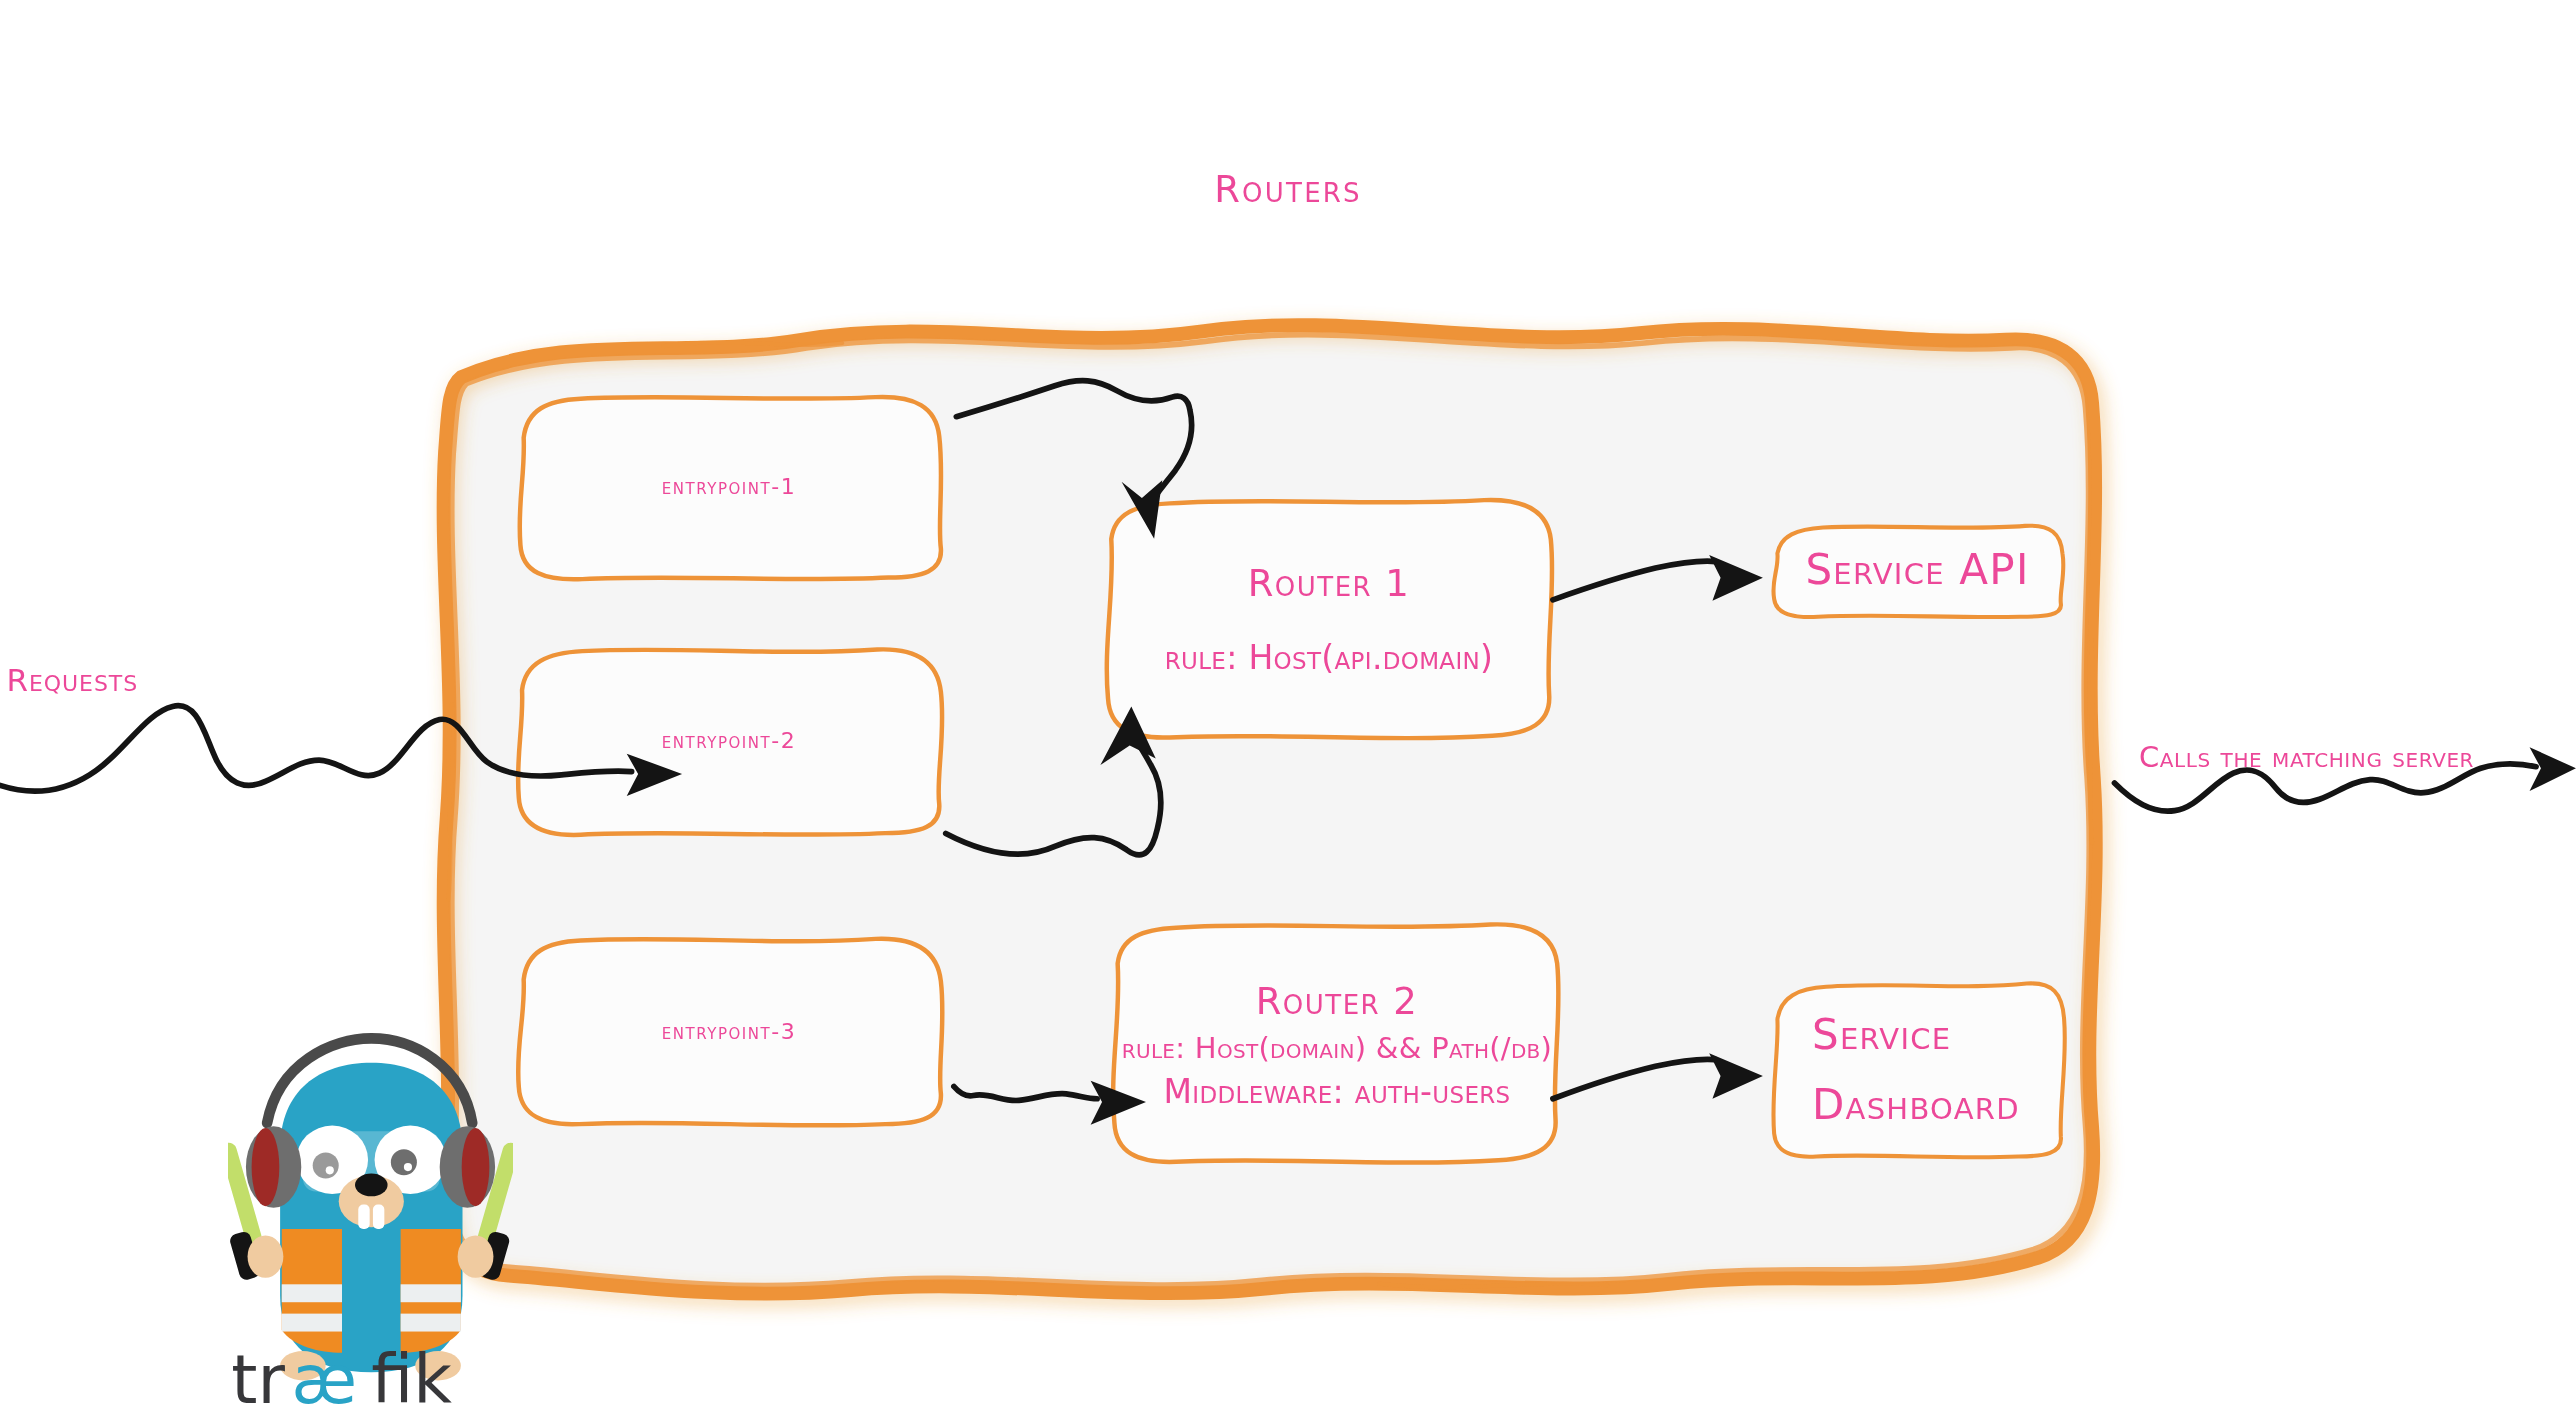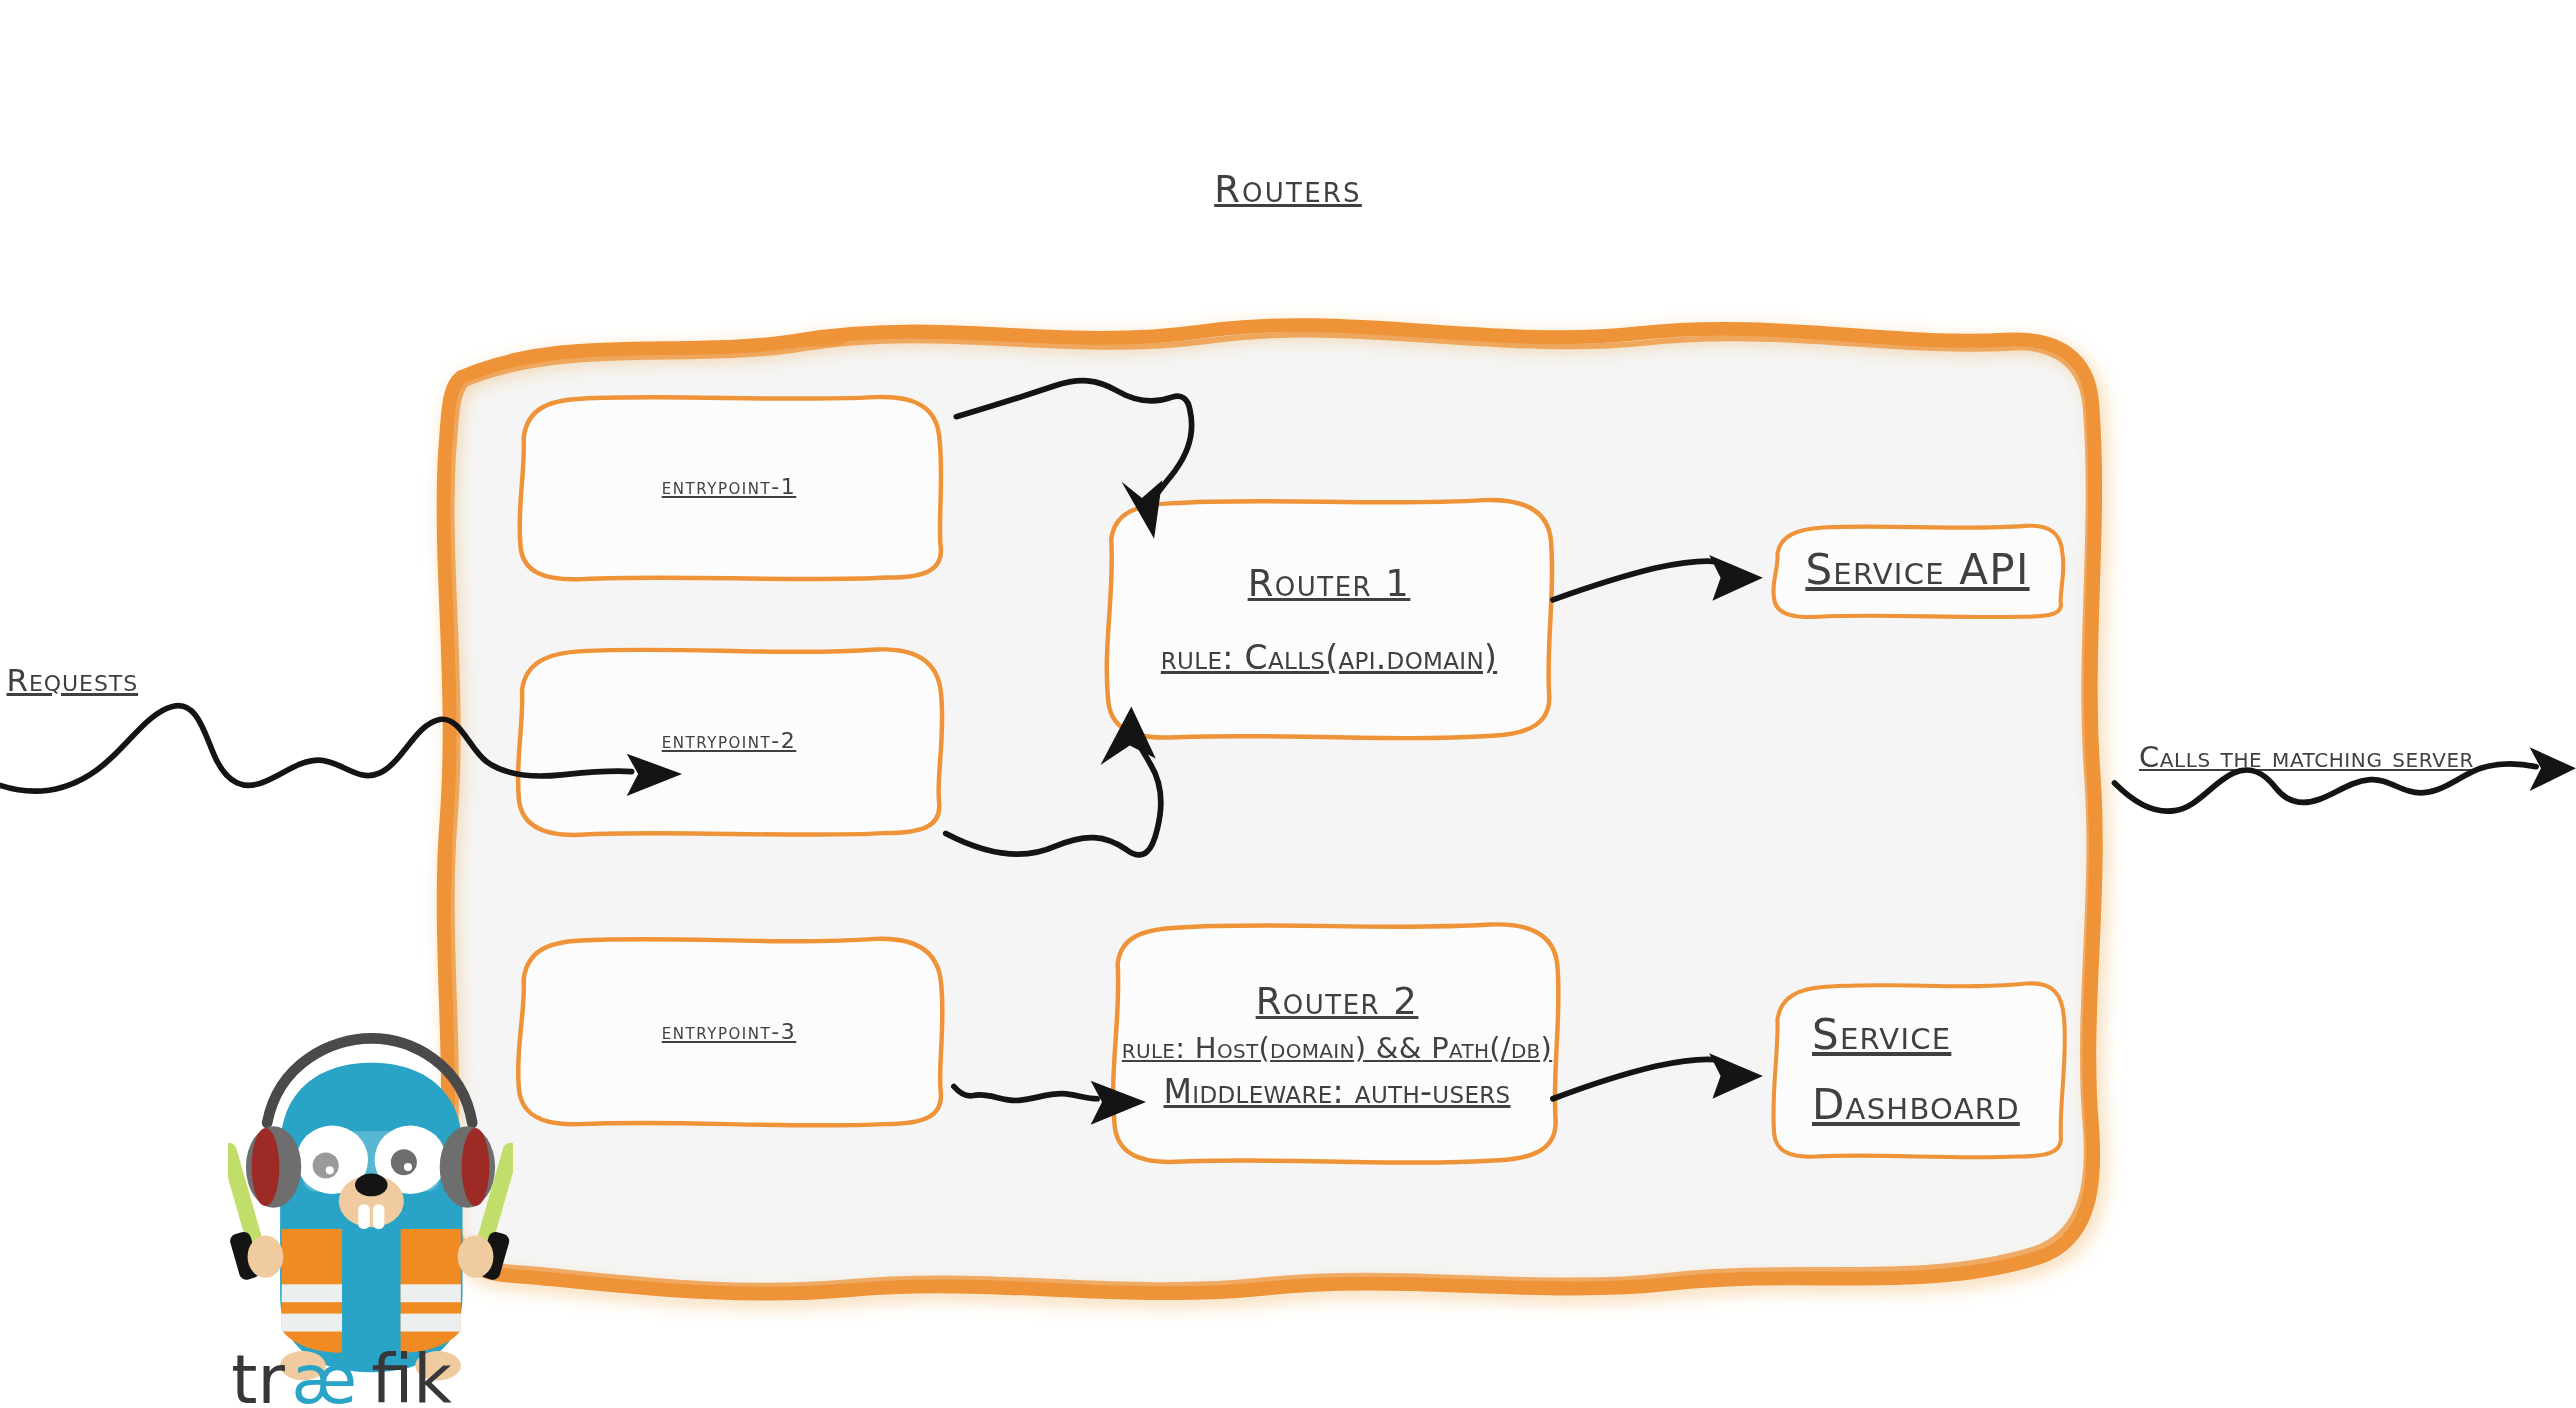--- a/index.html
+++ b/index.html
@@ -13,25 +13,24 @@
     position: relative;
     overflow: hidden;
     font-family: "DejaVu Sans", sans-serif;
   }
 
   
   .hand {
     font-family: "DejaVu Sans", sans-serif;
     font-variant: small-caps;
     font-weight: 400;
-    color: #404040;
+    color: #ec4899;
     letter-spacing: 0.02em;
     white-space: nowrap;
     line-height: 1.15;
-    text-decoration: underline;
   }
 
   
   #diagram-title {
     position: absolute;
     left: 0;
     top: 169px;
     width: 2576px;
     text-align: center;
     font-size: 37px;
@@ -211,21 +210,21 @@
 
 <div class="node" id="router-1">
   <svg viewBox="0 0 575 315" preserveAspectRatio="none">
     <path d="M 20,58 C 24,26 50,16 92,14 C 214,6 352,18 478,10
              C 528,8 556,24 560,58 C 566,118 554,186 558,250
              C 560,284 534,298 488,300 C 360,308 218,296 92,302
              C 44,304 18,290 16,254 C 10,188 24,124 20,58 Z" fill="#fcfcfc" stroke="#ee9338" stroke-width="5.5" stroke-linecap="round" stroke-linejoin="round"></path>
   </svg>
   <div class="node-text" style="position:relative;z-index:2;">
     <div class="hand router-title">Router 1</div>
-    <div class="hand router-rule">rule: Calls(api.domain)</div>
+    <div class="hand router-rule">rule: Host(api.domain)</div>
   </div>
 </div>
 
 <div class="node" id="router-2">
   <svg viewBox="0 0 575 315" preserveAspectRatio="none">
     <path d="M 18,56 C 22,24 48,14 90,12 C 212,4 350,16 476,8
              C 526,6 554,22 558,56 C 564,116 552,184 556,248
              C 558,282 532,296 486,298 C 358,306 216,294 90,300
              C 42,302 16,288 14,252 C 8,186 22,122 18,56 Z" fill="#fcfcfc" stroke="#ee9338" stroke-width="5.5" stroke-linecap="round" stroke-linejoin="round"></path>
   </svg>

